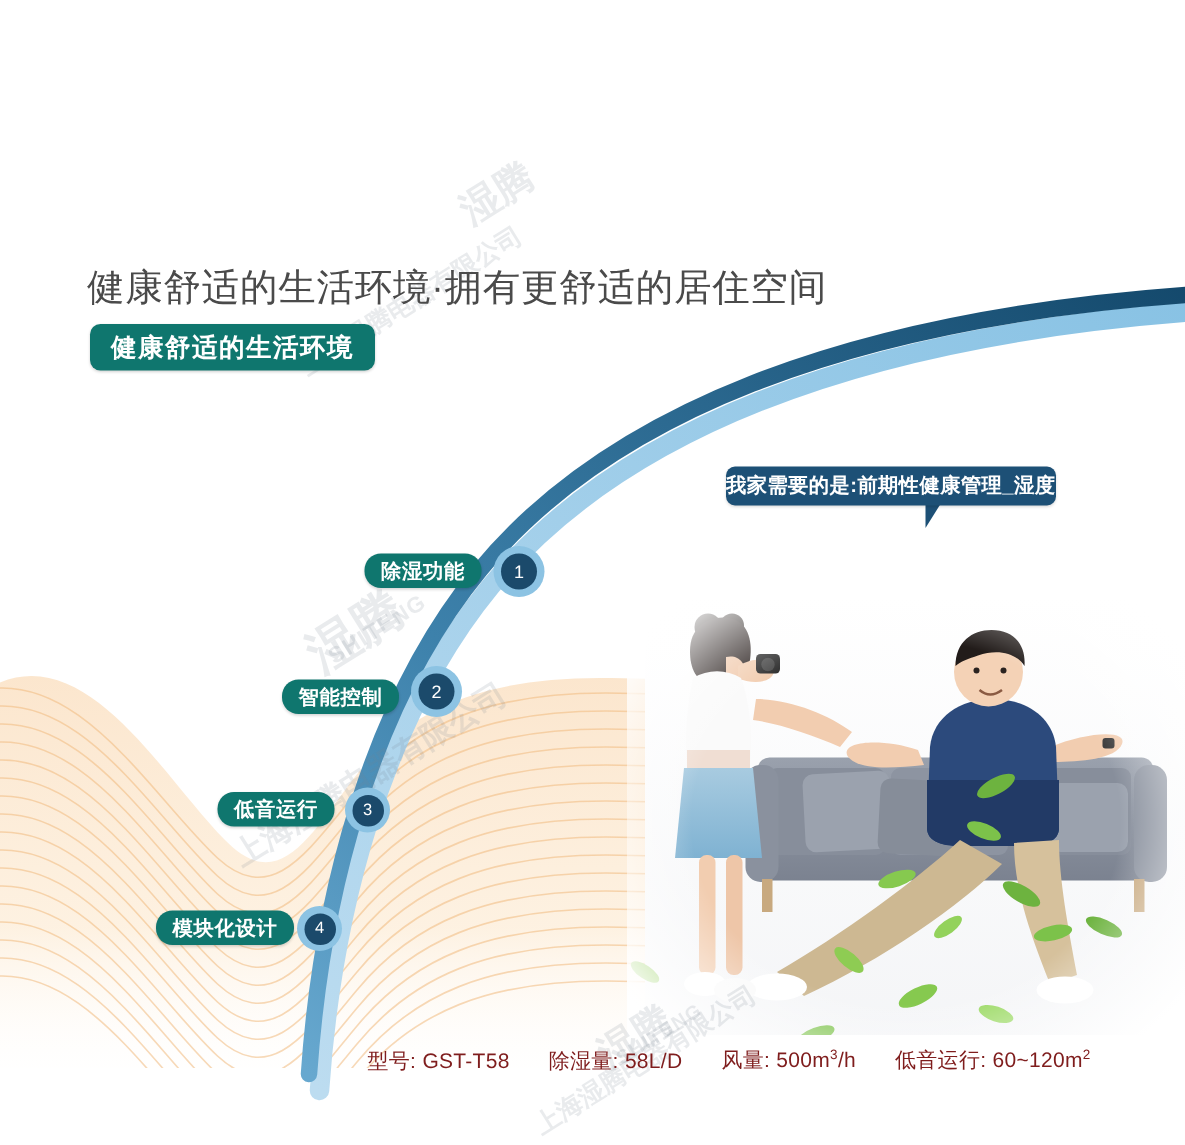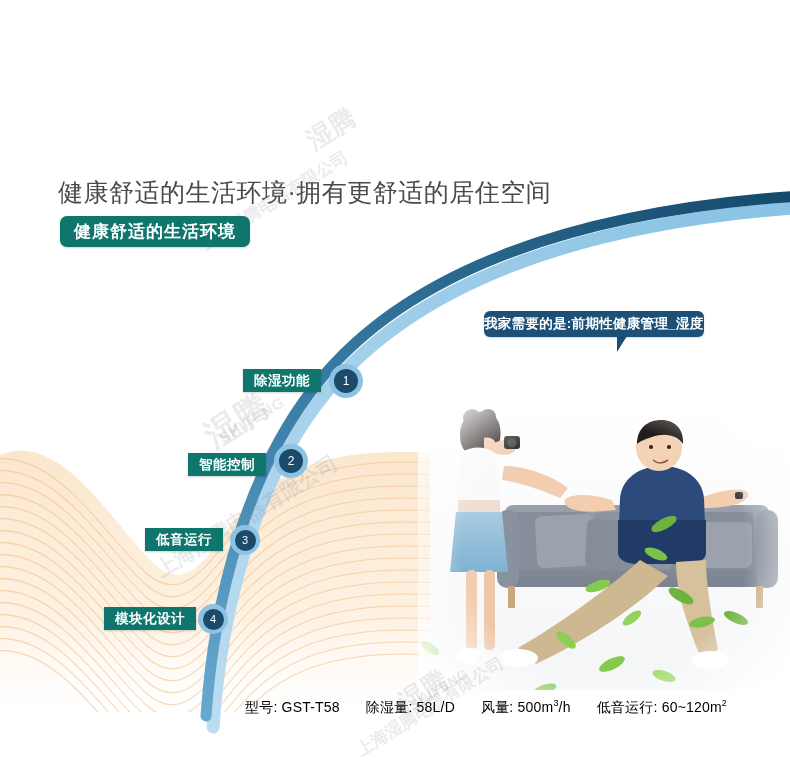--- a/index.html
+++ b/index.html
@@ -46,21 +46,21 @@
   }
   .pill-hero{
     left:60px;top:216px;
     height:31px;padding:0 14px;
     font-size:17px;letter-spacing:1px;
     border-radius:7px;
   }
   .feat-label{
     height:23px;padding:0 11px;
     font-size:13.5px;letter-spacing:.5px;
-    border-radius:0;
+    border-radius:11px;
   }
 
   
   .bubble{
     position:absolute;left:484px;top:311px;
     height:26px;padding:0 0;
     background:#1d5076;color:#fff;
     font-size:13.5px;font-weight:700;letter-spacing:.3px;
     border-radius:6px;
     display:flex;align-items:center;
@@ -89,21 +89,21 @@
     font-size:12px;font-weight:400;
     display:flex;align-items:center;justify-content:center;
   }
   .marker.sm{width:30px;height:30px;}
   .marker.sm i{width:21px;height:21px;font-size:11px;}
 
   
   .specs{
     position:absolute;left:245px;top:698px;
     display:flex;align-items:baseline;
-    color:#000000;
+    color:#7f1d1d;
     font-size:14px;letter-spacing:.2px;
     white-space:nowrap;
   }
   .specs .item{margin-right:26px;}
   .specs .item:last-child{margin-right:0;}
   .specs sup{font-size:9px;vertical-align:super;}
 
   
   .wm{
     position:absolute;

